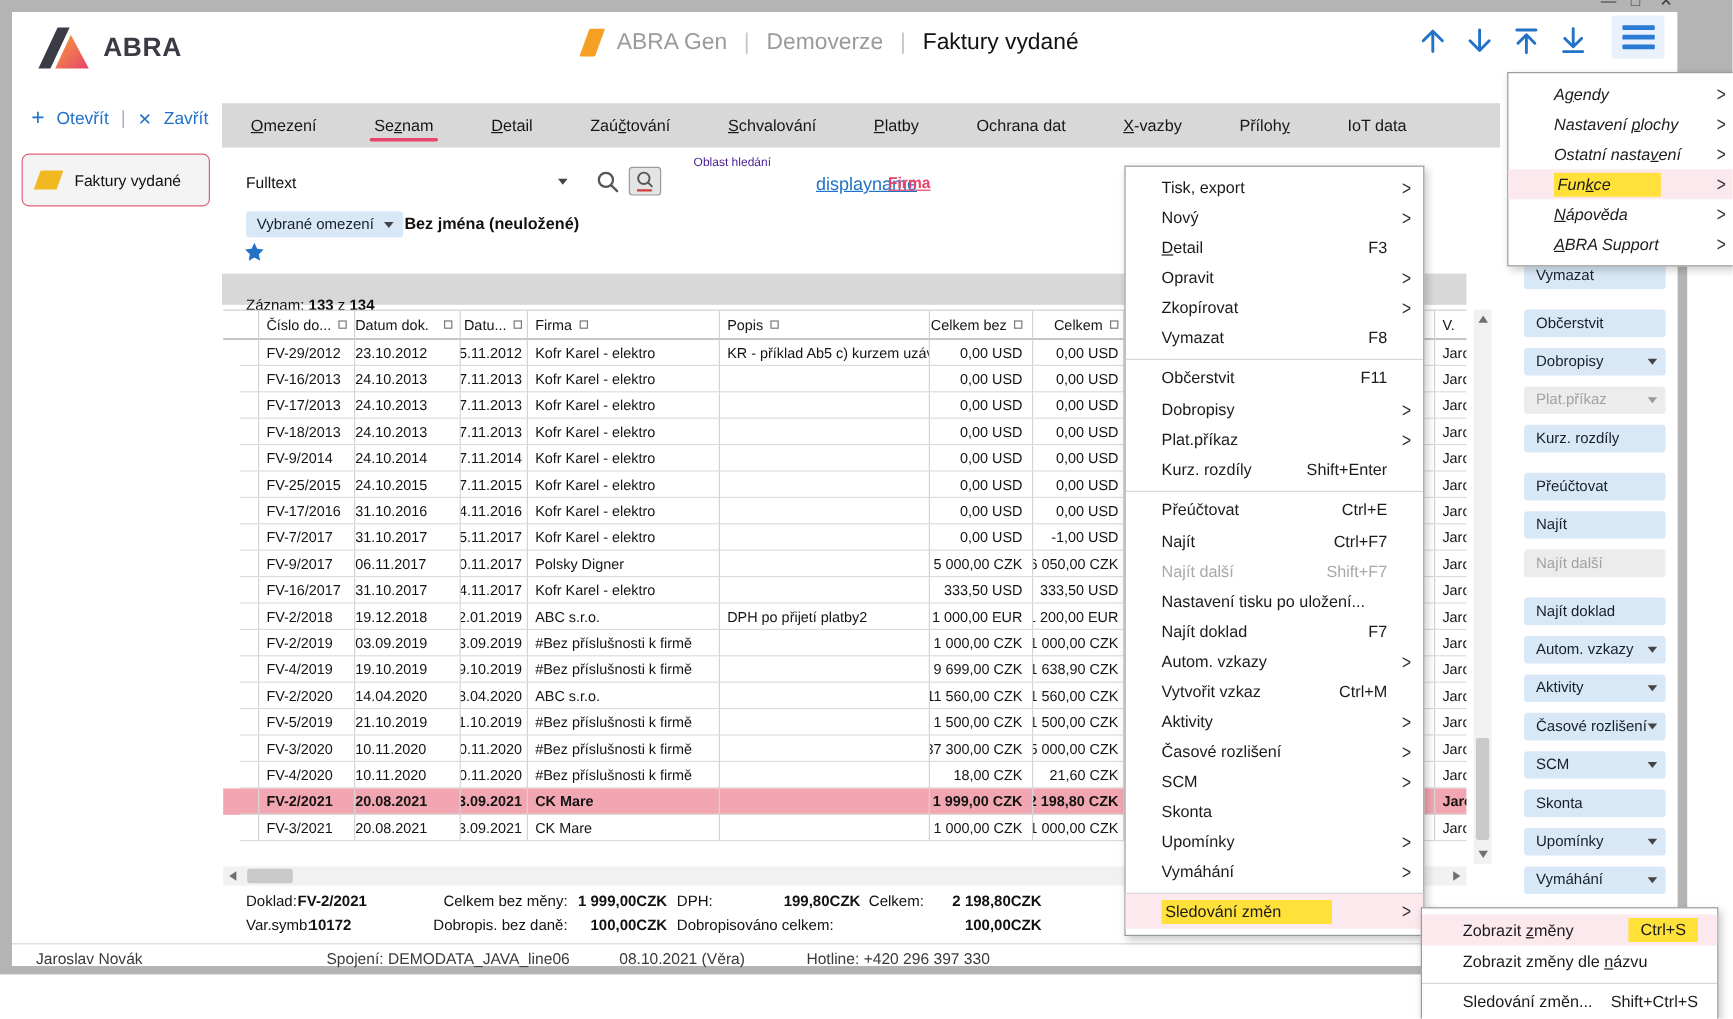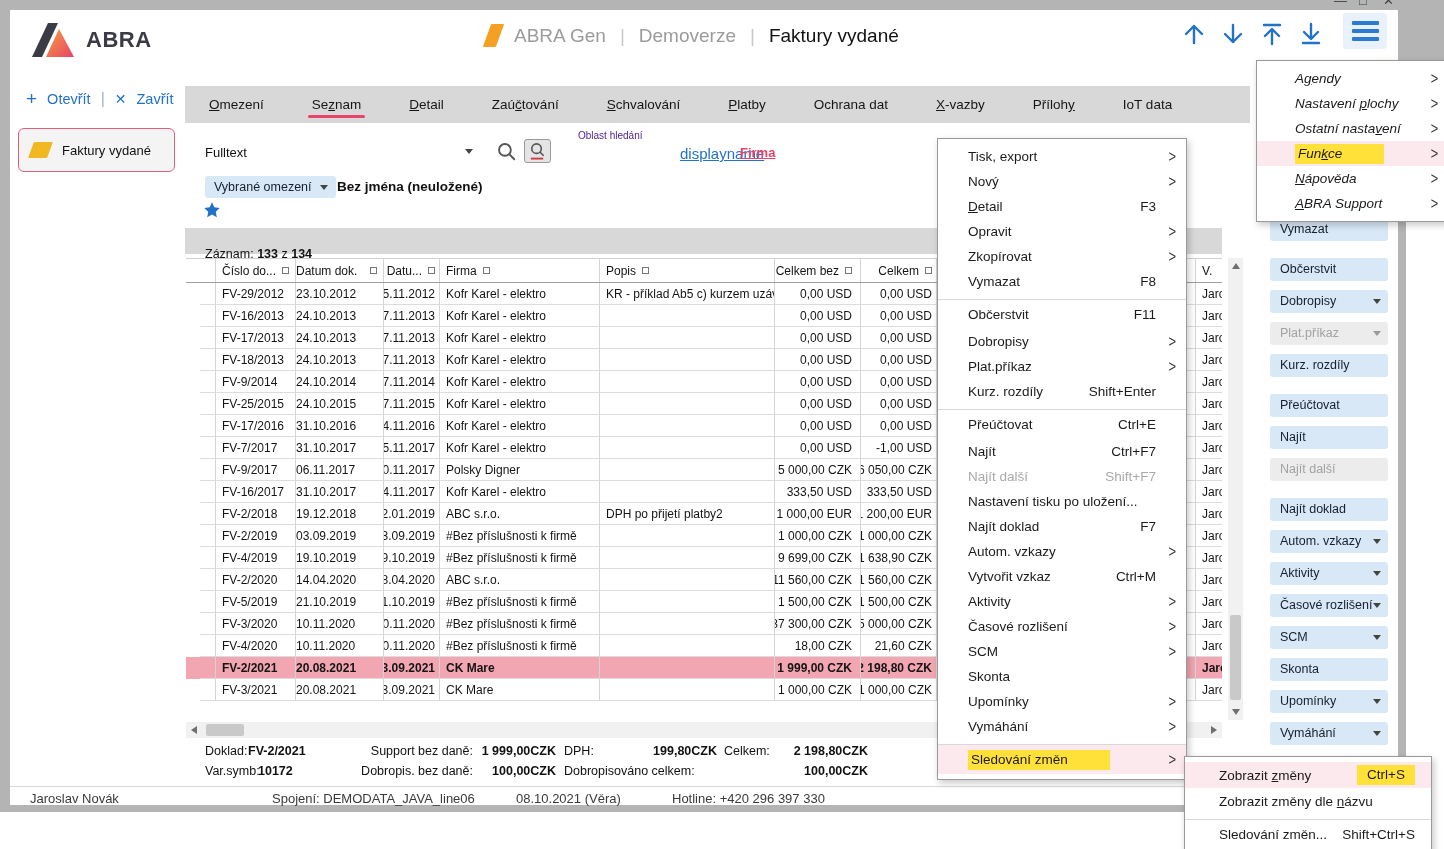--- a/index.html
+++ b/index.html
@@ -574,21 +574,21 @@
         <span class="tri-left"></span>
       </div>
     <div class="hthumb"></div>
     <div class="hs-right">
         <span class="tri-right"></span>
       </div>
   </div>
 
   <span class="sum" style="left:205px;top:744px">Doklad:</span>
   <b class="sum" style="left:248px;top:744px">FV-2/2021</b>
-  <span class="sum ra" style="left:353px;top:744px;width:120px">Support bez daně:</span>
+  <span class="sum ra" style="left:353px;top:744px;width:120px">Celkem bez měny:</span>
   <b class="sum ra" style="left:476px;top:744px;width:80px">1 999,00CZK</b>
   <span class="sum" style="left:564px;top:744px">DPH:</span>
   <b class="sum ra" style="left:637px;top:744px;width:80px">199,80CZK</b>
   <span class="sum" style="left:724px;top:744px">Celkem:</span>
   <b class="sum ra" style="left:778px;top:744px;width:90px">2 198,80CZK</b>
   <span class="sum" style="left:205px;top:764px">Var.symb:</span>
   <b class="sum" style="left:258px;top:764px">10172</b>
   <span class="sum ra" style="left:353px;top:764px;width:120px">Dobropis. bez daně:</span>
   <b class="sum ra" style="left:476px;top:764px;width:80px">100,00CZK</b>
   <span class="sum" style="left:564px;top:764px">Dobropisováno celkem:</span>

